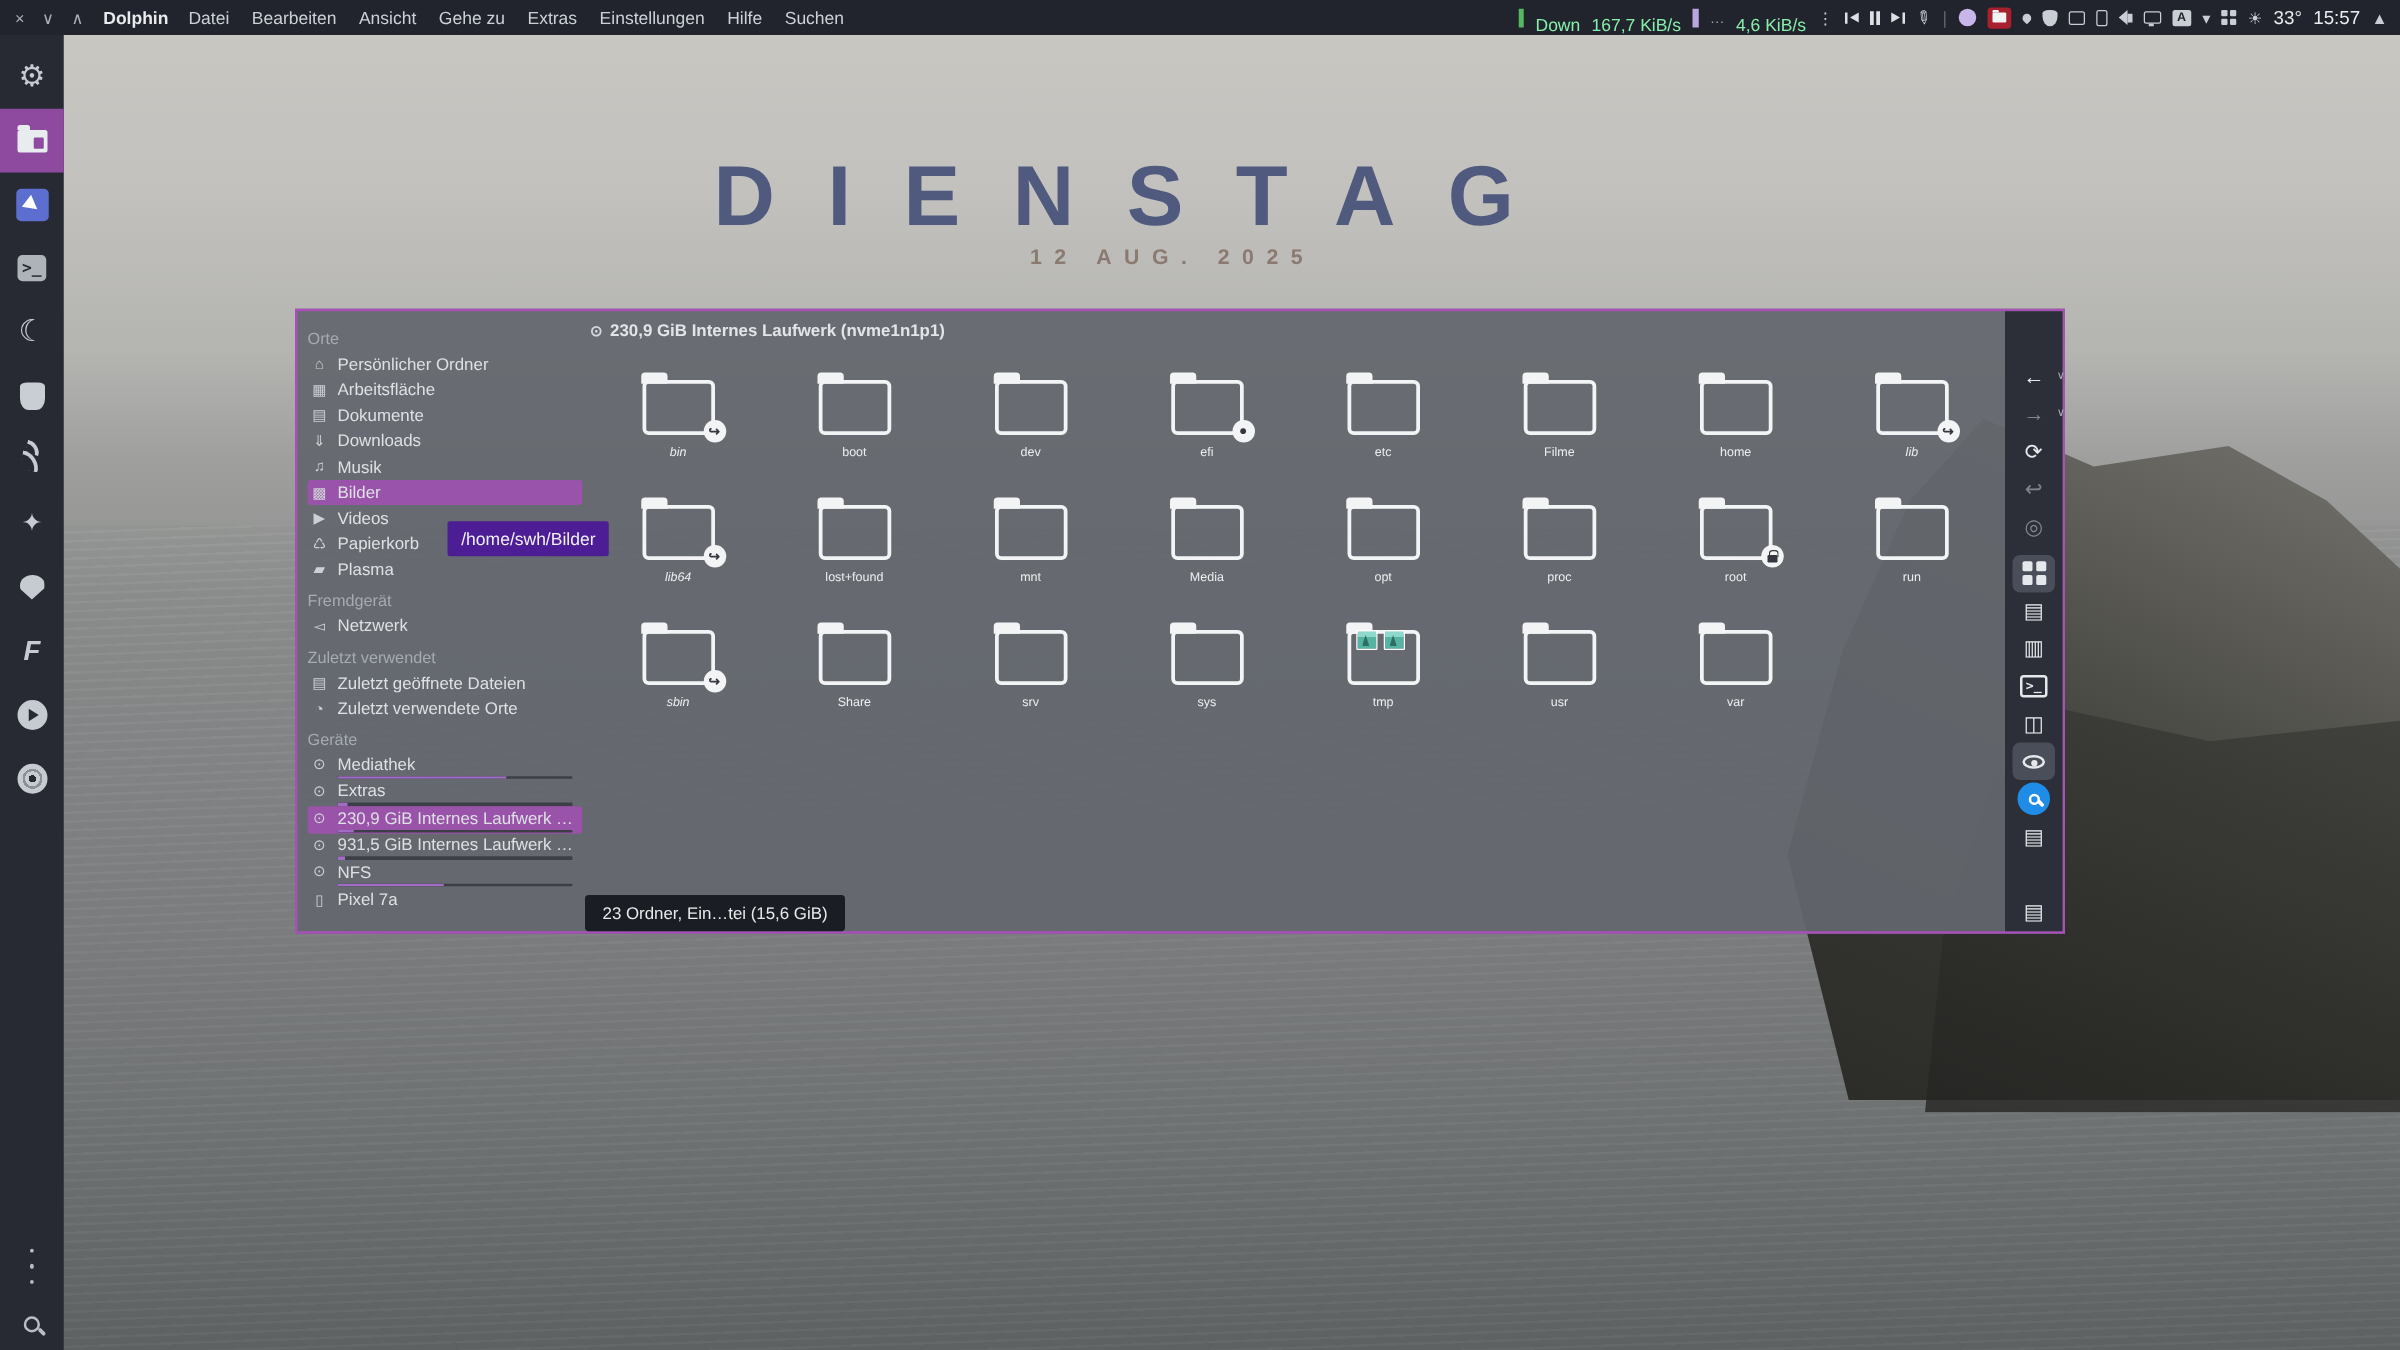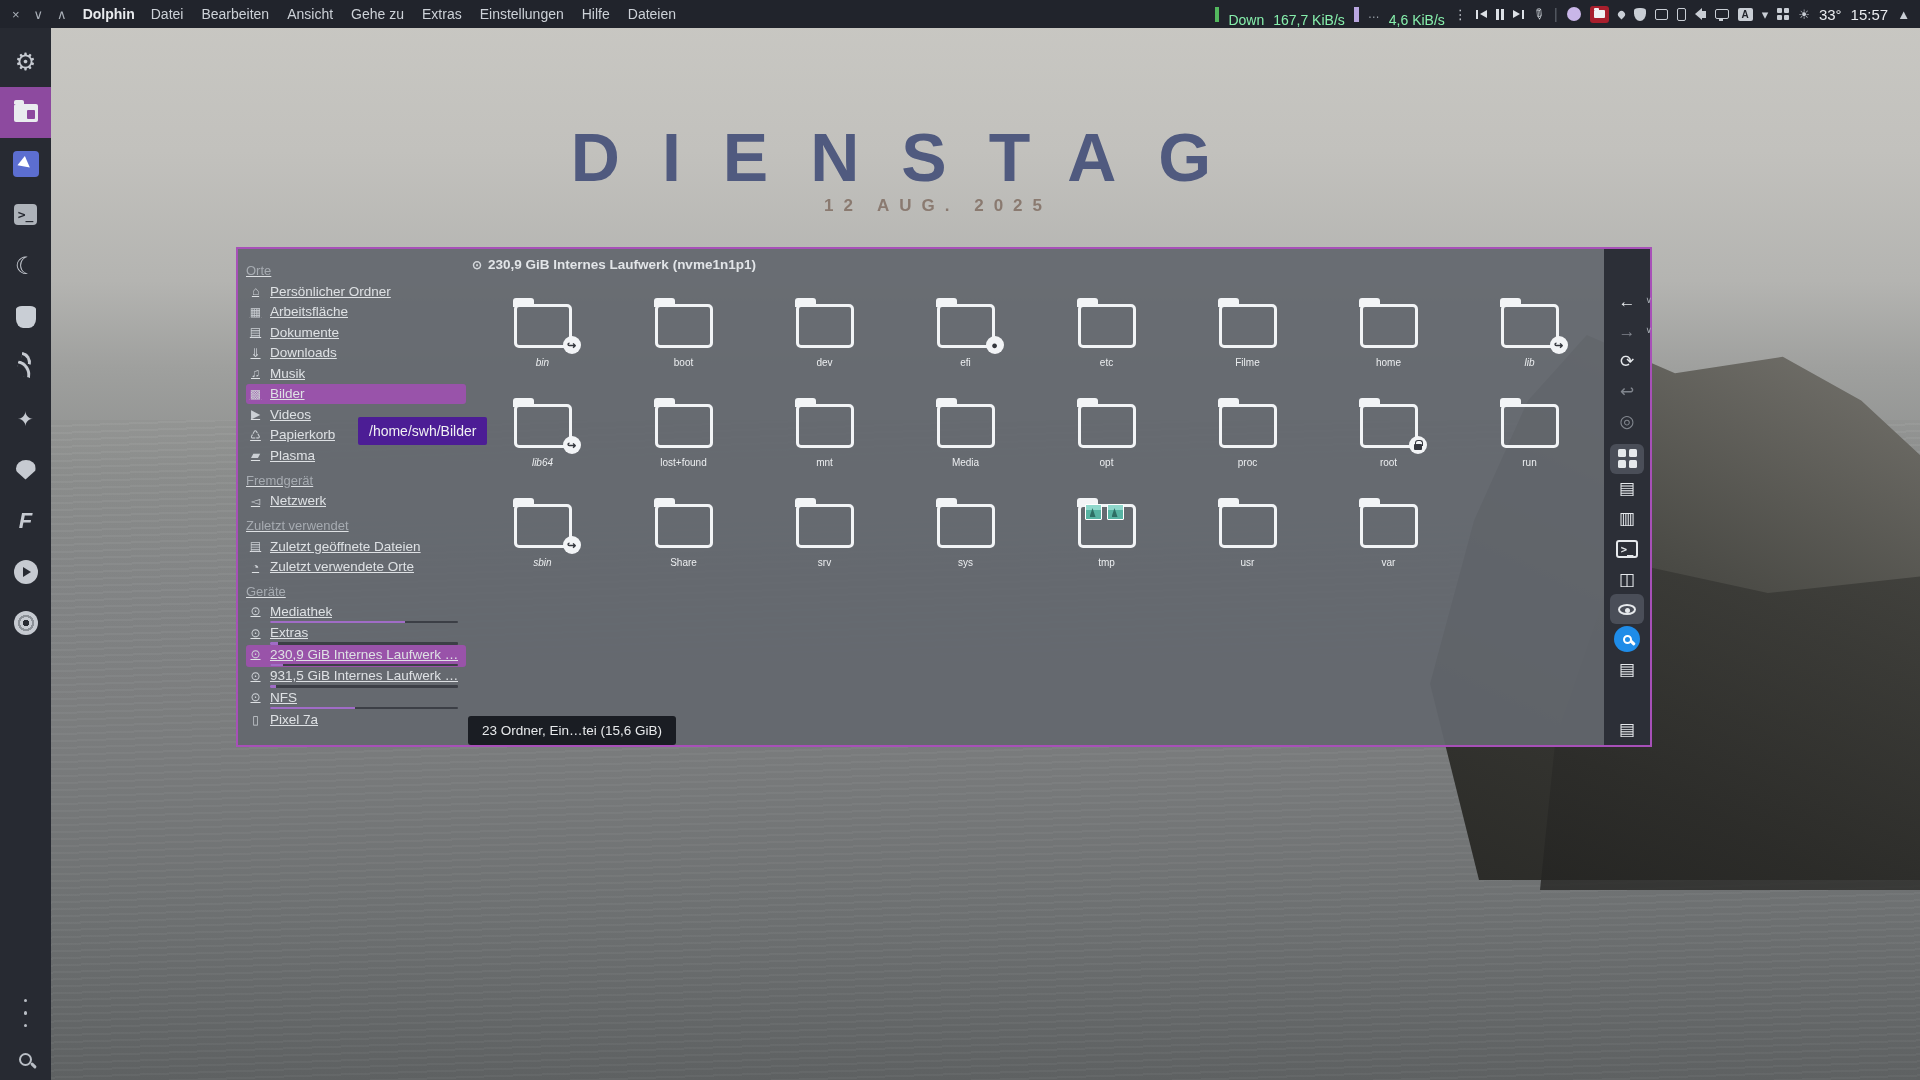--- a/index.html
+++ b/index.html
@@ -108,21 +108,21 @@
 
   
   .window { position:absolute; left:236px; top:247px; width:1416px; height:500px;
     background:rgba(99,103,110,0.93); border:2px solid #a750b8; z-index:30; }
   .win-header { position:absolute; left:234px; top:8px; display:flex; align-items:center; gap:6px;
     color:#e2e5e8; font-size:13.5px; font-weight:600; }
   .win-header .hicon { font-size:12px; color:#d4d7db; }
 
   
   .sidebar { position:absolute; left:0; top:0; bottom:0; width:228px; padding:12px 0 0 8px;
-    font-size:13.5px; color:#dee1e4; overflow:hidden;text-decoration:underline; }
+    font-size:13.5px; color:#dee1e4; overflow:hidden; }
   .sb-title { color:#a6abb1; font-size:13px; height:20px; line-height:20px; margin-top:5px; }
   .sb-title:first-child { margin-top:0; }
   .sb-item { height:20.5px; display:flex; align-items:center; gap:7px; padding-left:2px;
     border-radius:3px; position:relative; }
   .sb-item.selected { background:rgba(160,80,178,.88); }
   .sb-ic { width:15px; text-align:center; font-size:12px; color:#ccd0d5; flex:0 0 15px; }
   .sb-label { white-space:nowrap; overflow:hidden; text-overflow:ellipsis; }
   .sb-dev { height:21.5px; flex-direction:column; align-items:stretch; gap:0; padding-top:1px; }
   .sb-dev .row { display:flex; align-items:center; gap:7px; height:16px; }
   .usage { height:2.5px; margin:1.5px 8px 0 22px; background:#3c3f46; border-radius:1px; overflow:hidden; }
@@ -205,21 +205,21 @@
       </div>
     <span class="app-name">Dolphin</span>
     <div class="menus" id="menus">
         <span>Datei</span>
         <span>Bearbeiten</span>
         <span>Ansicht</span>
         <span>Gehe zu</span>
         <span>Extras</span>
         <span>Einstellungen</span>
         <span>Hilfe</span>
-        <span>Dateien</span>
+        <span>Suchen</span>
       </div>
   </div>
   <div class="mb-right" id="tray">
       <span class="bar-green"></span>
       <span class="rate">Down</span>
       <span class="rate">167,7 KiB/s</span>
       <span class="bar-purple"></span>
       <span class="tray-dim">…</span>
       <span class="rate">4,6 KiB/s</span>
       <span class="tray-glyph">⋮</span>

